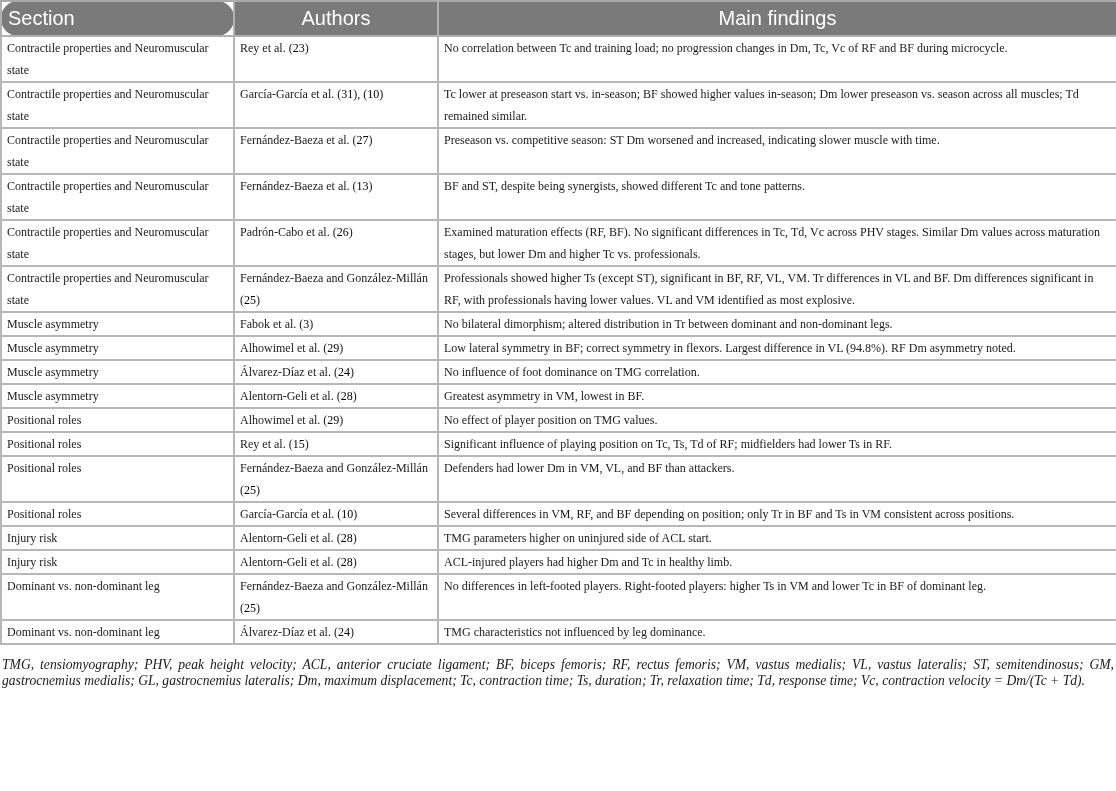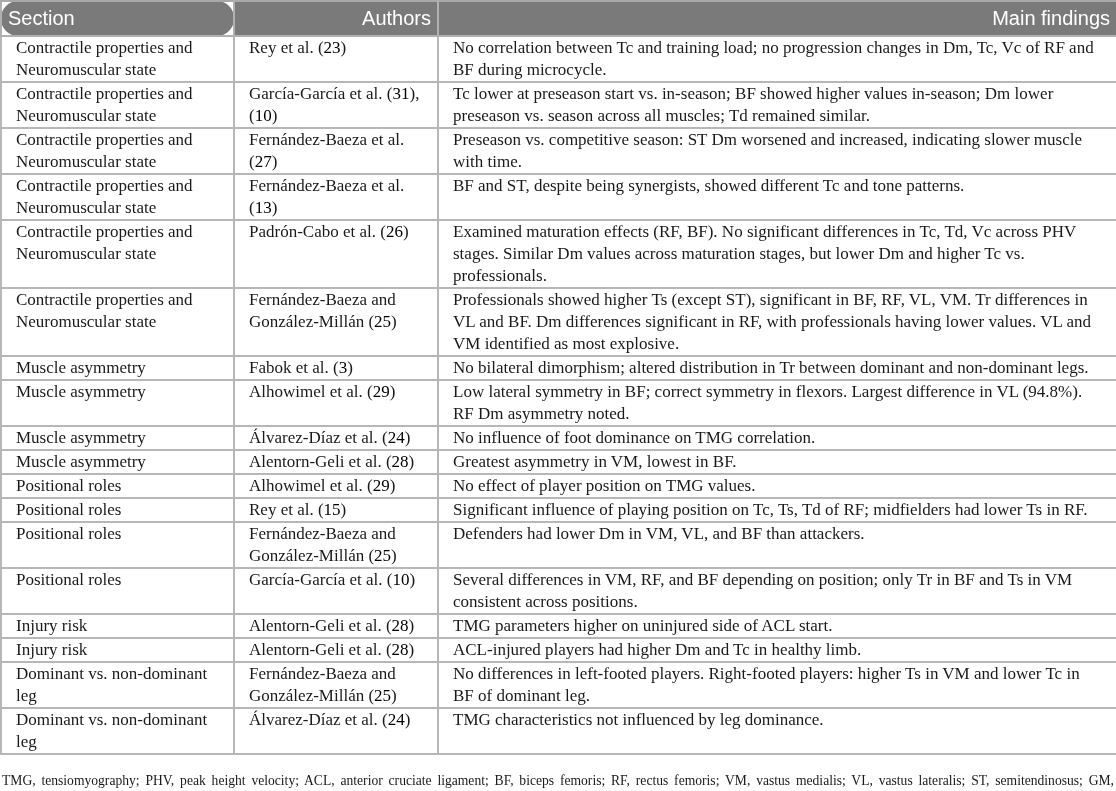--- a/index.html
+++ b/index.html
@@ -7,30 +7,31 @@
   table.main { border-collapse: collapse; width: 1116px; table-layout: fixed; }
   table.main col.c1 { width: 233px; }
   table.main col.c2 { width: 204px; }
   table.main col.c3 { width: 679px; }
   table.main th {
     background: #7a7a7a; color: #ffffff; font-family: "Liberation Sans", "DejaVu Sans", sans-serif;
     font-weight: normal; font-size: 20px; height: 33px; padding: 0 6px; border: 2px solid #b0b0b0;
     border-top: 2px solid #a9a9a9; line-height: 33px; vertical-align: middle;
   }
   table.main th.left { text-align: left; border-radius: 17px; }
-  table.main th.center { text-align: right; }
+  table.main th.center { text-align: center; }
   table.main td {
-    border: 2px solid #b7b7b7; font-size: 17px; line-height: 22px; padding: 0 14px;
+    border: 2px solid #b7b7b7; font-size: 12px; line-height: 22px; padding: 0 5px;
     vertical-align: top; text-align: left;
   }
   td.findings { text-align: justify; margin-left: 15px; }
   .ref { color: #000000; }
   .footnote {
-    font-size: 13.6px; line-height: 28px; padding: 12px 2px 0 2px; text-align: justify;
+    font-size: 13.6px; line-height: 16px; padding: 12px 2px 0 2px; text-align: justify;
     color: #1a1a1a;
+    font-style: italic;
   }
 </style>
 </head>
 <body>
 
 <table class="main">
   <colgroup>
       <col class="c1">
       <col class="c2">
       <col class="c3">

